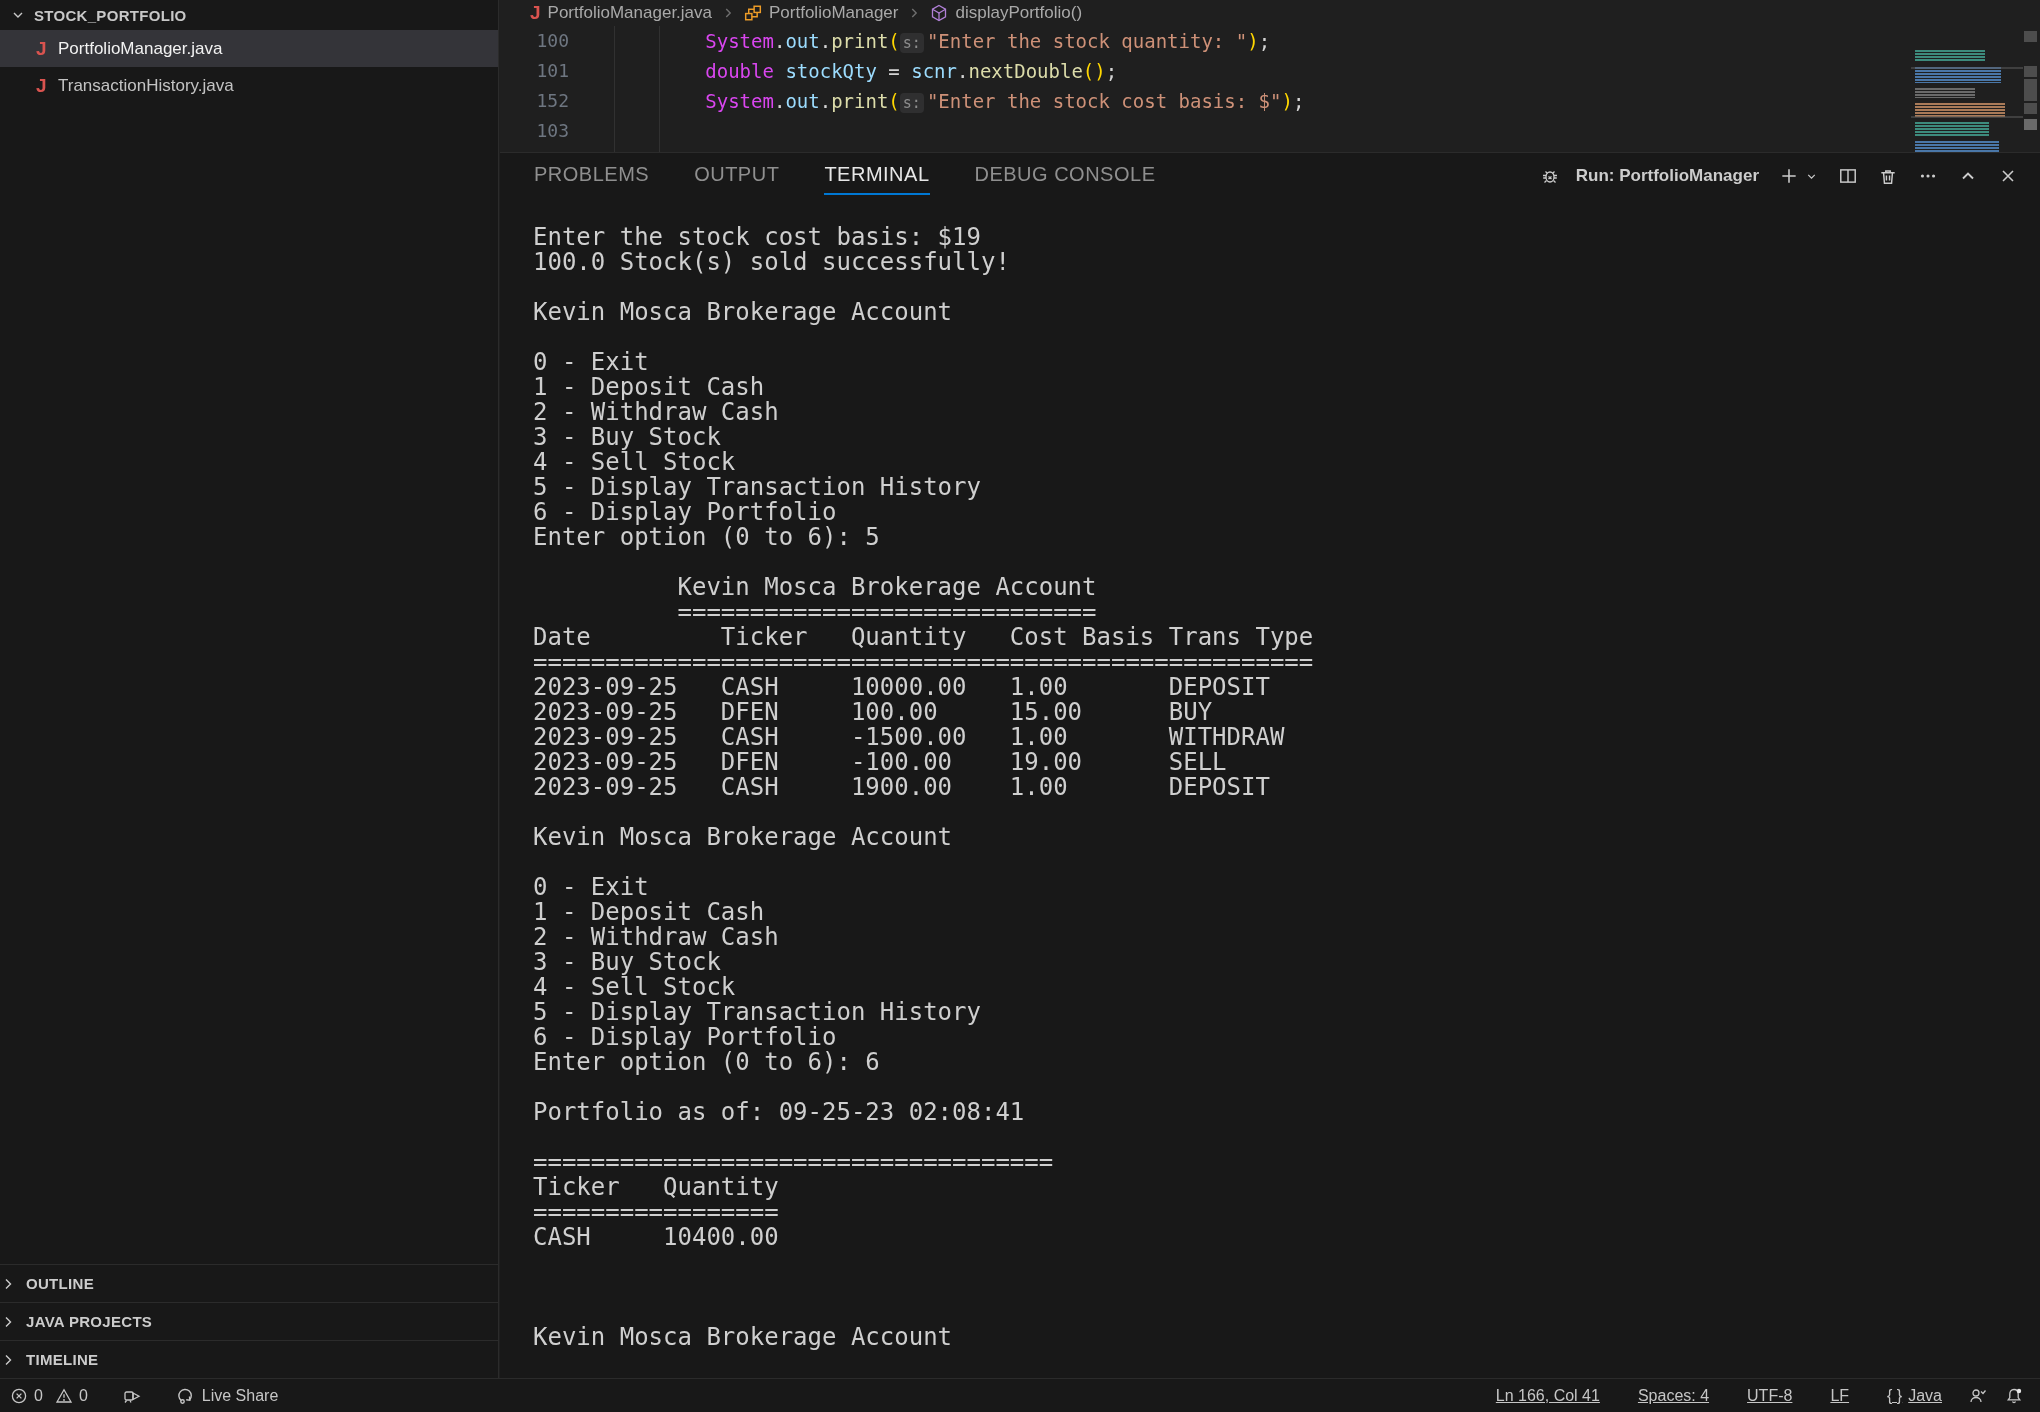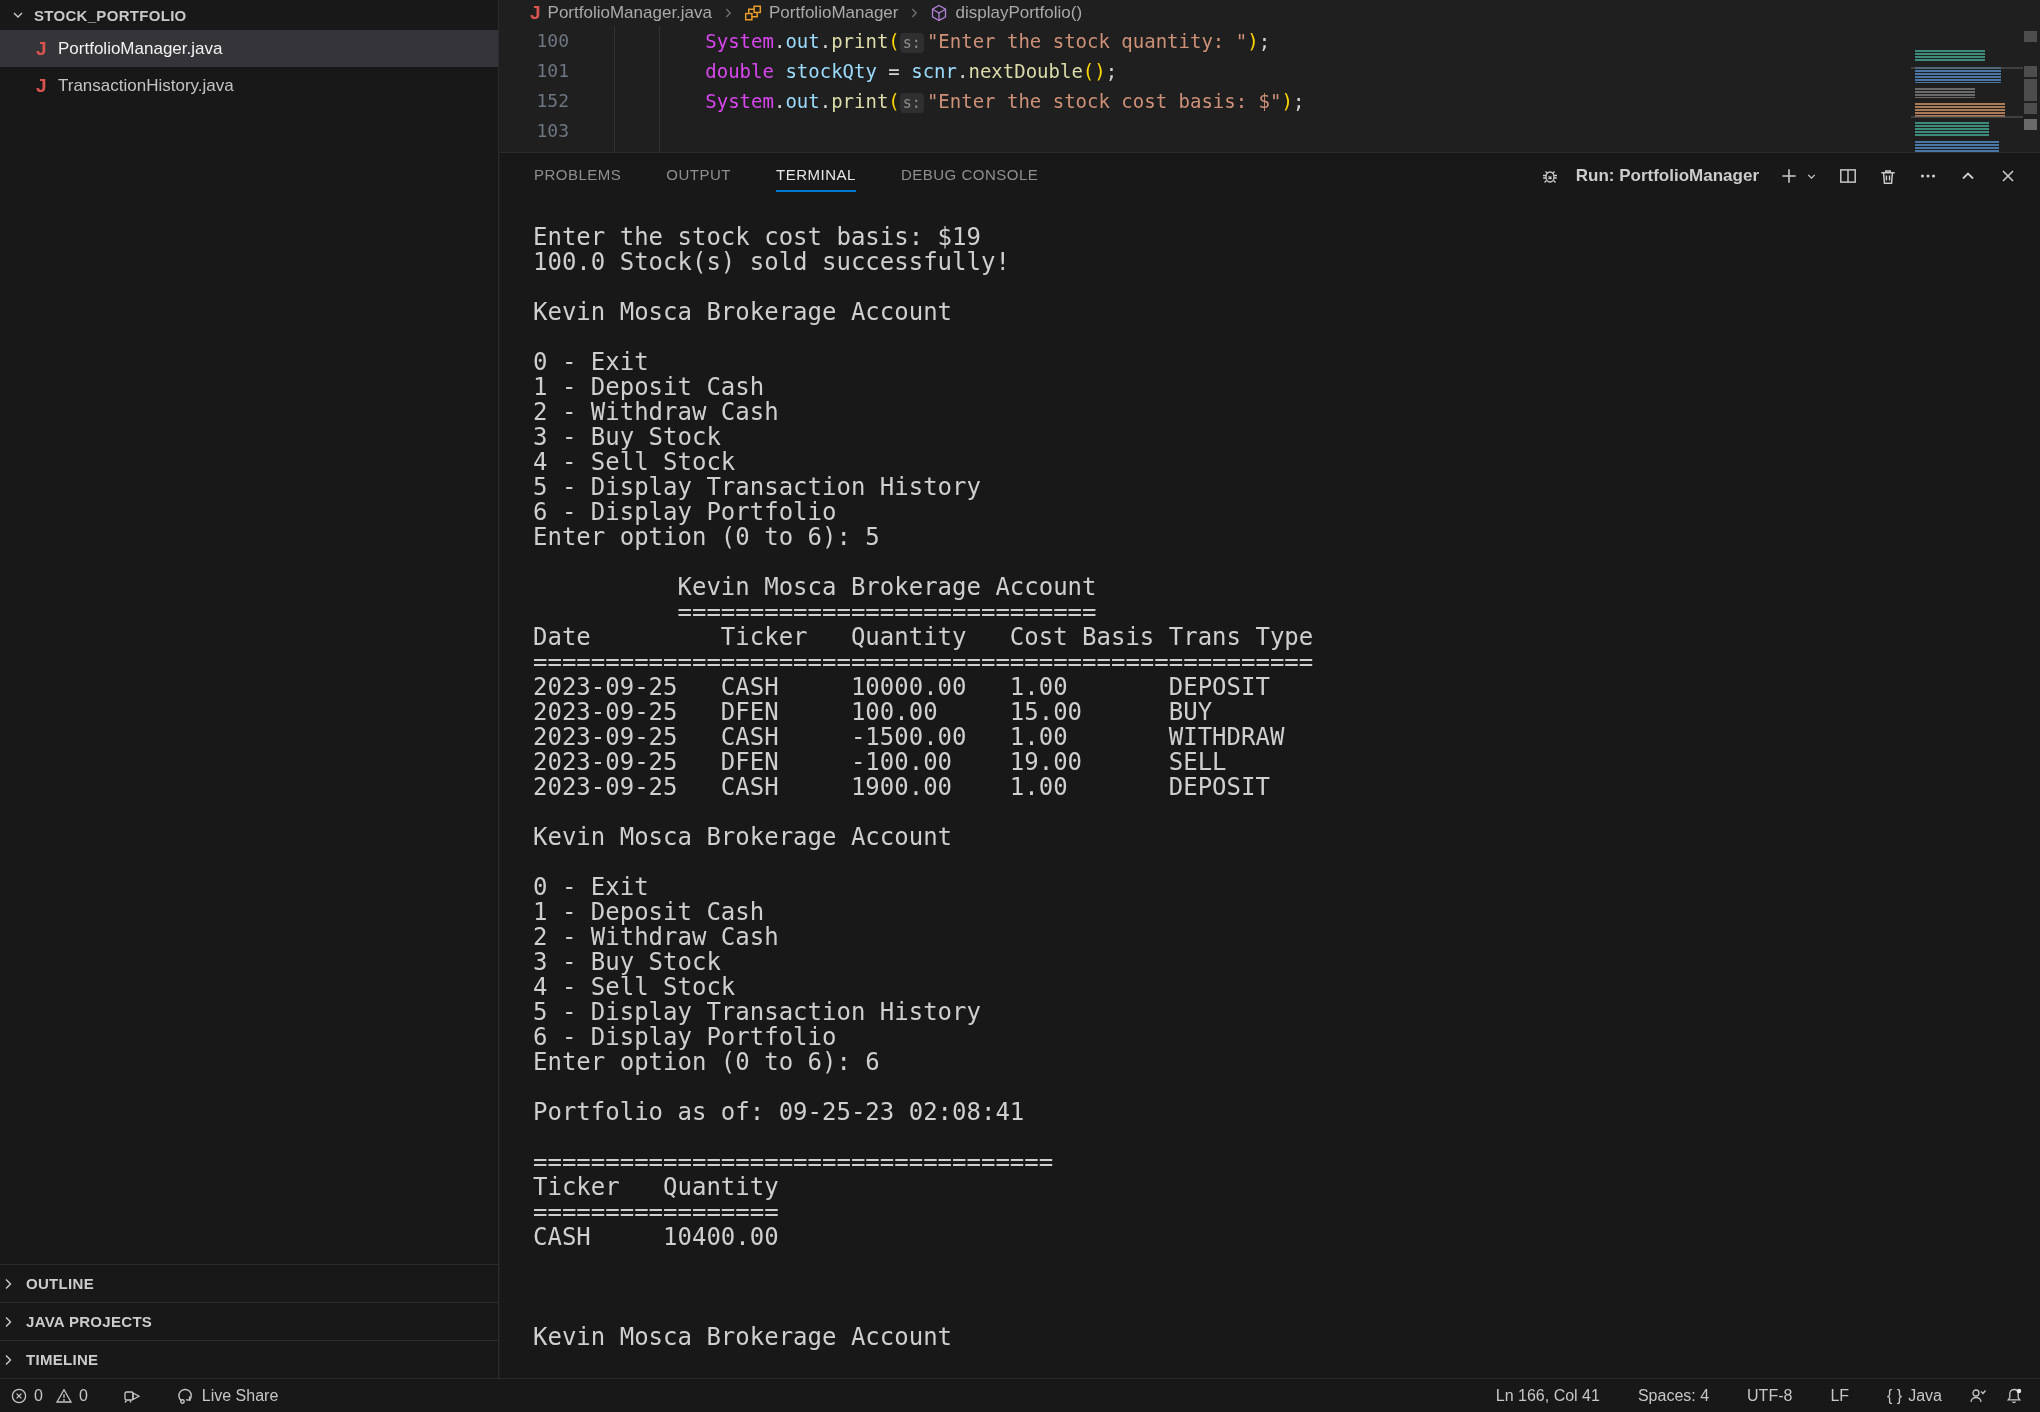--- a/index.html
+++ b/index.html
@@ -45,39 +45,39 @@
   .mm-block { margin-bottom:5px; }
   .mm-sep { position:absolute; left:1411px; width:112px; height:2px; background:#5a5a5a; opacity:.55; }
   .scroll-deco { position:absolute; left:1524px; top:0; width:14px; height:152px; }
   .scroll-deco span { position:absolute; left:0; width:13px; height:11px; background:#4d4d4d; }
 
   
   .panel { position:absolute; left:500px; top:152px; width:1540px; height:1226px;
            background:#181818; border-top:1px solid #2b2b2b; }
   .panel-header { height:46px; display:flex; align-items:center; justify-content:space-between; }
   .panel-tabs { display:flex; gap:45px; padding-left:34px; }
-  .panel-tab { font-size:15px; letter-spacing:.5px; color:#8f8f8f; padding:6px 0 7px;
+  .panel-tab { font-size:20px; letter-spacing:.5px; color:#8f8f8f; padding:6px 0 7px;
                border-bottom:2px solid transparent; cursor:pointer; }
   .panel-tab.active { color:#e7e7e7; border-bottom-color:#0078d4; }
   .panel-actions { display:flex; align-items:center; gap:20px; margin-right:22px; color:#cccccc; }
   .panel-actions .icon-btn { display:flex; align-items:center; cursor:pointer; }
   .run-group { display:flex; align-items:center; gap:16px; cursor:pointer; }
   .run-label { font-size:17px; font-weight:bold; color:#cccccc; }
   .terminal-pre { margin:26px 0 0 33px; font-family:"DejaVu Sans Mono", monospace;
                   font-size:24px; line-height:25px; color:#cfcfcf; white-space:pre; cursor:text; }
 
   
   .statusbar { position:absolute; left:0; top:1378px; width:2040px; height:34px;
                background:#181818; border-top:1px solid #2b2b2b; display:flex;
                align-items:center; justify-content:space-between; font-size:16px; color:#c6c6c6; }
   .sb-left, .sb-right { display:flex; align-items:center; }
   .sb-item { display:flex; align-items:center; gap:6px; cursor:pointer; padding:0 8px; height:34px; }
   .sb-left .sb-item { padding:0 6px; }
   .sb-left { padding-left:4px; }
-  .sb-right { padding-right:8px; }
+  .sb-right { padding-right:8px;text-decoration:underline; }
   .sb-gap { width:22px; }
   svg { display:block; }
 </style>
 </head>
 <body>
 
 <div class="app">
 
   <div class="sidebar">
     <div class="explorer-header">

